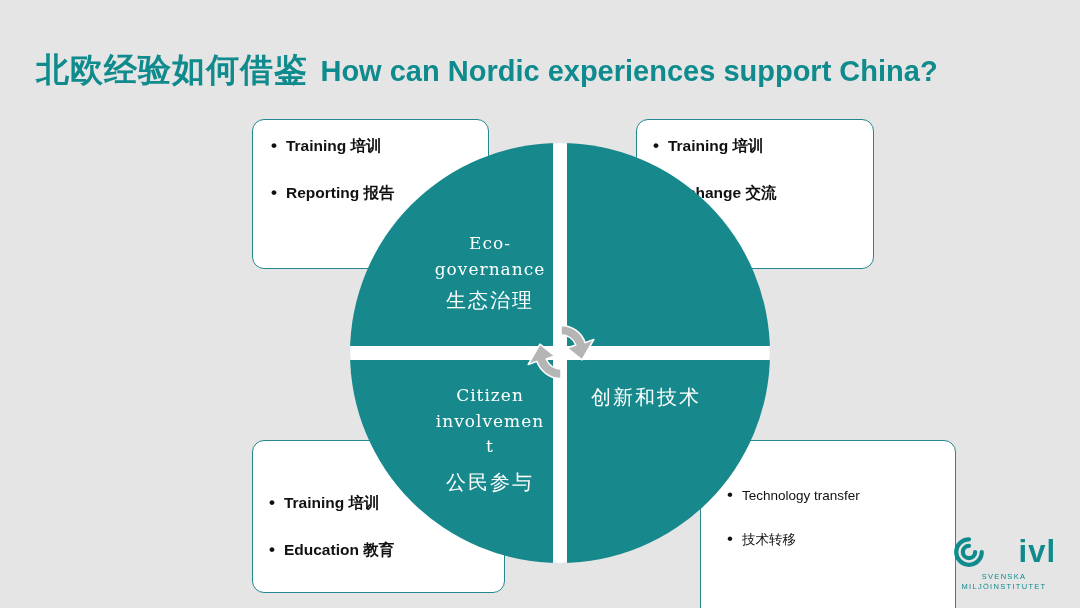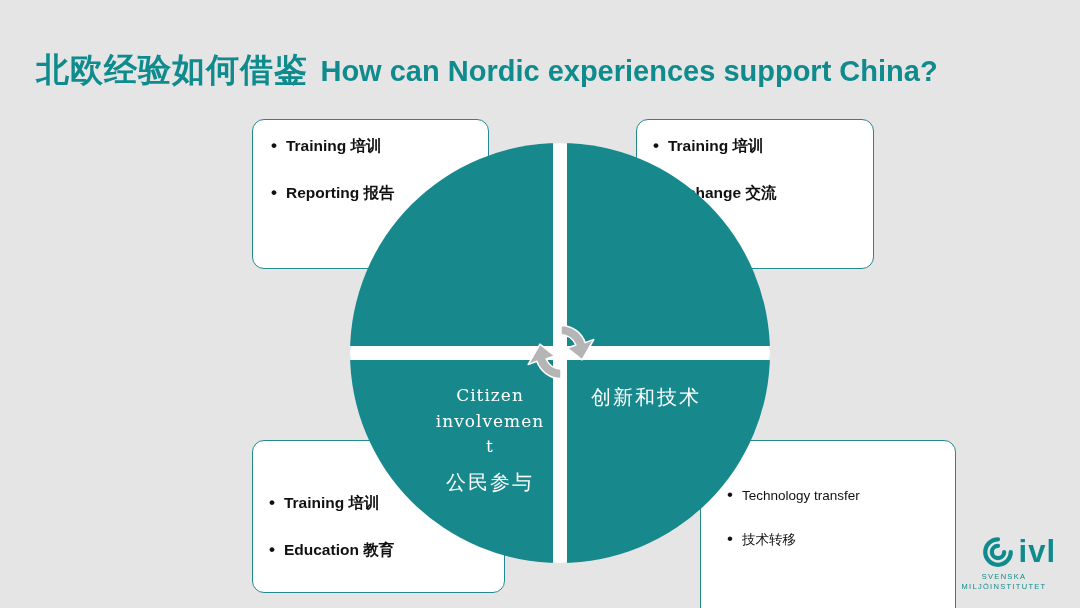--- a/index.html
+++ b/index.html
@@ -53,21 +53,21 @@
   #q-innovation .zh{margin-top:1px;}
   .center-icon{
     position:absolute;left:172px;top:170px;width:78px;height:78px;z-index:3;
   }
 
   
   .logo{
     position:absolute;right:24px;bottom:16px;width:104px;text-align:center;
     color:#0f8b8d;z-index:4;
   }
-  .logo-row{display:flex;align-items:center;justify-content:flex-end;gap:4px;}
+  .logo-row{display:flex;align-items:center;justify-content:space-between;gap:4px;}
   .logo-name{font-size:31px;font-weight:bold;letter-spacing:1px;line-height:1;}
   .logo-sub{font-size:7.5px;font-weight:normal;letter-spacing:1.3px;line-height:1.35;margin-top:3px;}
 </style>
 </head>
 <body>
 
 <div class="slide">
 
   <div class="page-title">
     <span class="zh">北欧经验如何借鉴</span>
@@ -100,20 +100,23 @@
       <li>Technology transfer</li>
       <li>技术转移</li>
     </ul>
   </div>
 
   <div class="circle">
     <div class="stripe-v"></div>
     <div class="stripe-h"></div>
 
     <div class="q" id="q-eco">
+      <div class="en">Eco-
+governance</div>
+      <div class="zh">生态治理</div>
     </div>
 
 
     <div class="q" id="q-citizen">
       <div class="en">Citizen
 involvemen
 t</div>
       <div class="zh">公民参与</div>
     </div>
 

